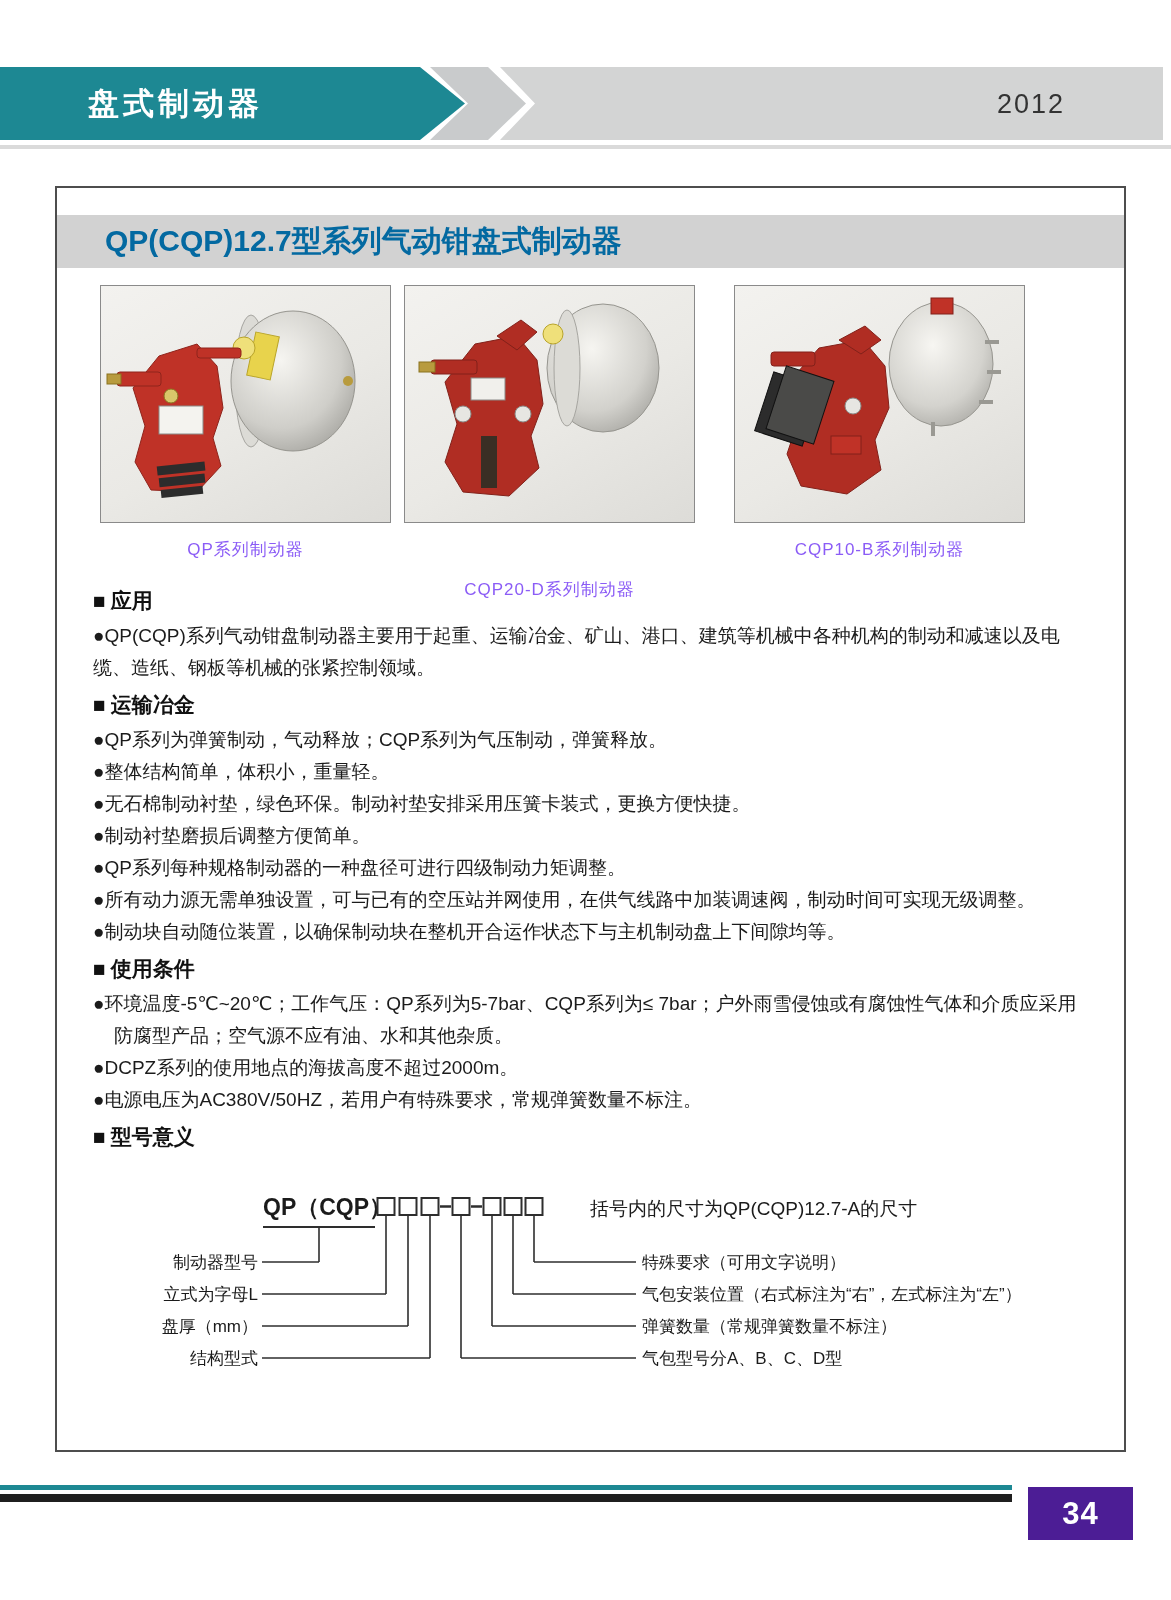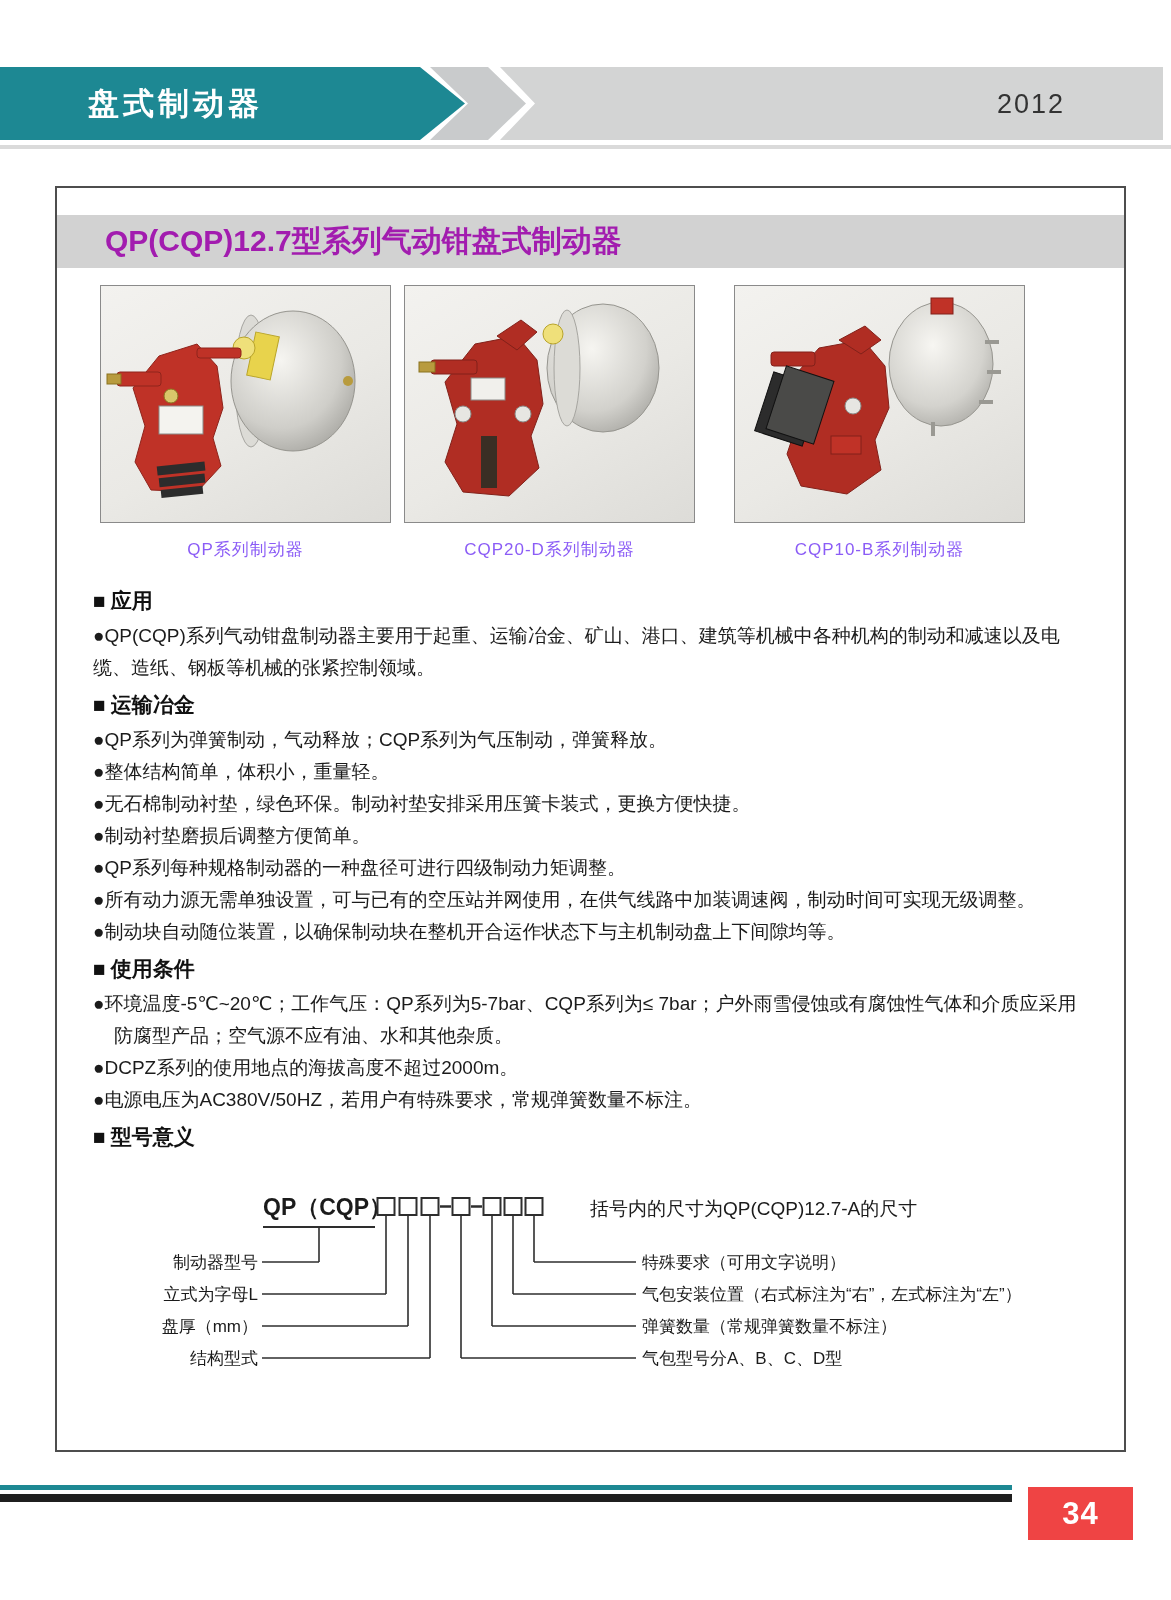--- a/index.html
+++ b/index.html
@@ -30,55 +30,55 @@
 
   
   .content-box {
     position:absolute; left:55px; top:186px; width:1071px; height:1266px;
     border:2px solid #4d4d4d; background:#fff; box-sizing:border-box;
   }
   .title-band {
     position:absolute; left:0; top:27px; width:100%; height:53px; background:#d2d2d2;
     display:flex; align-items:center;
   }
-  .page-title { margin-left:48px; font-size:30px; font-weight:bold; color:#a21caf; }
+  .page-title { margin-left:48px; font-size:30px; font-weight:bold; color:#0369a1; }
 
   .photo-frame {
     position:absolute; top:97px; width:291px; height:238px; box-sizing:border-box;
     border:1px solid #8a8a8a;
     background:linear-gradient(150deg,#f3f2ef 0%,#eae9e5 55%,#dddcd8 100%);
   }
   .photo-frame svg { width:100%; height:100%; display:block; }
   .frame-1 { left:43px; } .frame-2 { left:347px; } .frame-3 { left:677px; }
   .photo-caption {
     position:absolute; top:350px; width:291px; text-align:center;
     font-size:17px; color:#8b5cf6; letter-spacing:1px;
   }
-  .cap-1 { left:43px; } .cap-2 { left:347px; } .cap-3 { left:677px; }
+  .cap-1 { left:43px; } .cap-2 { left:347px;margin-top:40px; } .cap-3 { left:677px; }
 
   
   .sections { position:absolute; left:36px; top:400px; width:1000px; }
   .sec-heading {
     display:flex; align-items:center; gap:5px;
     font-size:21px; font-weight:bold; color:#111;
     margin:8px 0 6px 0; line-height:26px;
   }
   .sec-heading:first-child { margin-top:0; }
   .para  { font-size:19px; line-height:32px; margin:0; }
   .bullet{ font-size:19px; line-height:32px; margin:0; padding-left:21px; text-indent:-21px; }
 
   
   .model-diagram { position:absolute; left:55px; top:1185px; width:1071px; height:230px; }
   .model-diagram text { fill:#1b1b1b; }
 
   
   .footer-line-teal  { position:absolute; top:1485px; left:0; width:1012px; height:5px; background:#1d8893; }
   .footer-line-black { position:absolute; top:1494px; left:0; width:1012px; height:8px; background:#1f1f1f; }
   .page-num-box {
-    position:absolute; top:1487px; left:1028px; width:105px; height:53px; background:#ef4444;
+    position:absolute; top:1487px; left:1028px; width:105px; height:53px; background:#4c1d95;
     display:flex; align-items:center; justify-content:center;
   }
   .page-num { color:#fff; font-size:31px; font-weight:bold; letter-spacing:1px; }
 </style>
 </head>
 <body>
 
 <div class="header-band">
   <div class="teal-banner">
     <span class="banner-title">盘式制动器</span>

